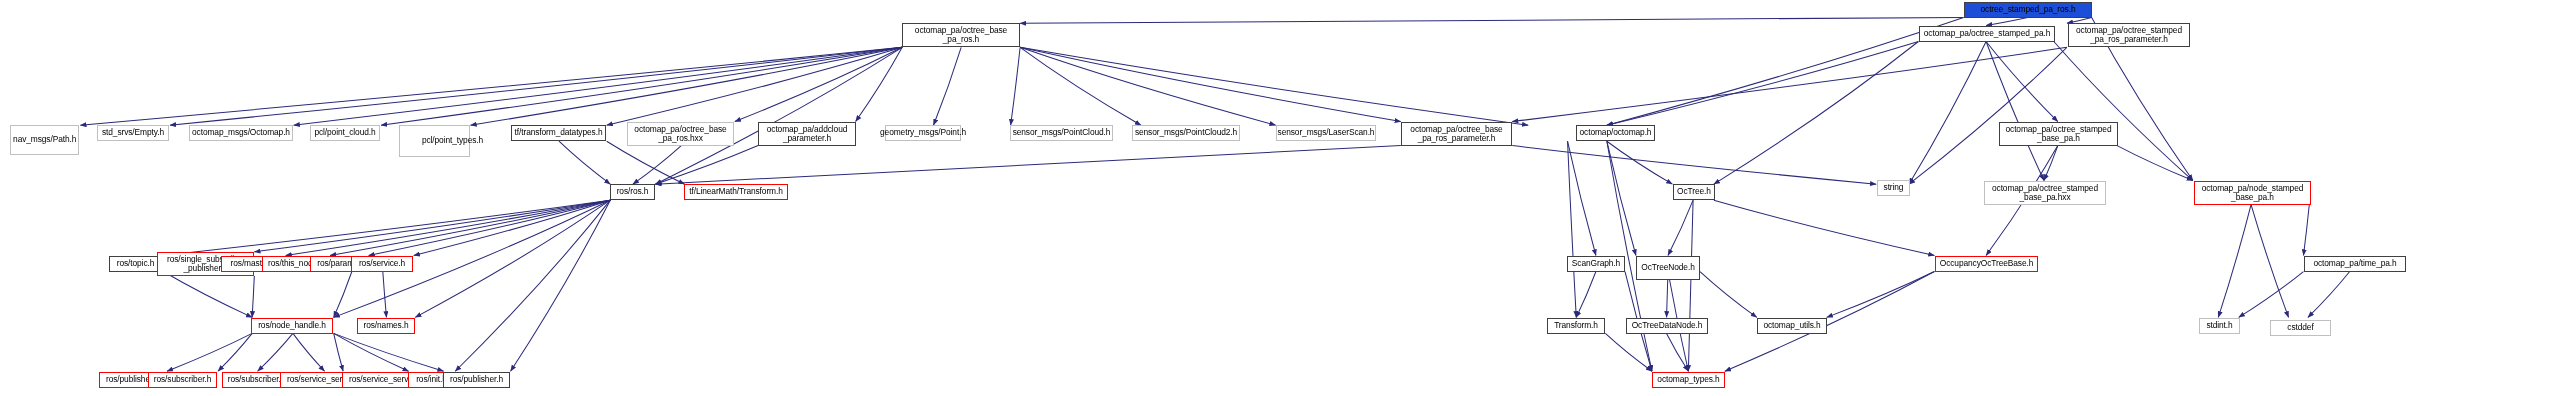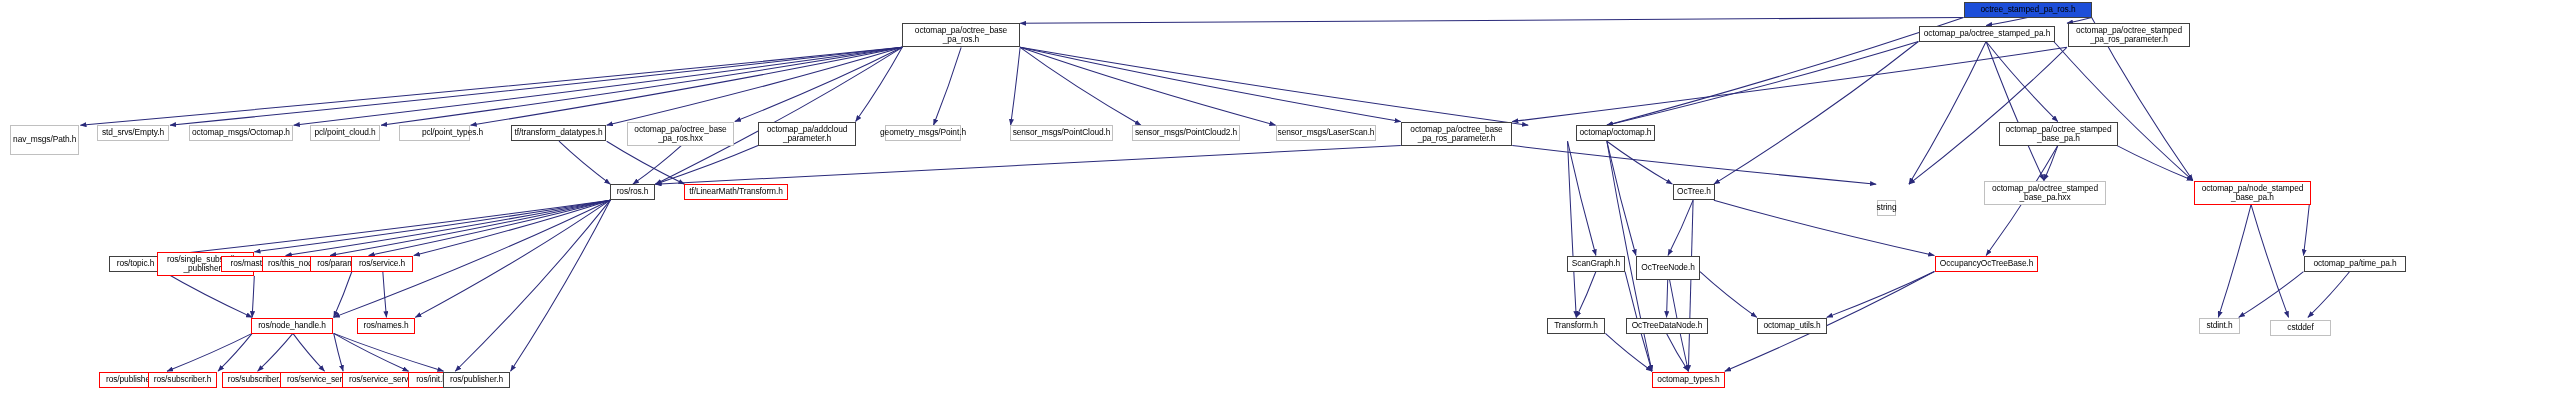--- a/index.html
+++ b/index.html
@@ -141,39 +141,39 @@
       <div class="node root" style="left: 1964px; top: 1.5px; width: 128px; height: 16px;">octree_stamped_pa_ros.h</div>
       <div class="node solid" style="left: 902px; top: 23px; width: 118px; height: 24px;">octomap_pa/octree_base
 _pa_ros.h</div>
       <div class="node solid" style="left: 1919px; top: 25.5px; width: 136px; height: 16px;">octomap_pa/octree_stamped_pa.h</div>
       <div class="node solid" style="left: 2068px; top: 23px; width: 122px; height: 24px;">octomap_pa/octree_stamped
 _pa_ros_parameter.h</div>
       <div class="node grey" style="left: 10.2px; top: 125px; width: 69px; height: 30px;">nav_msgs/Path.h</div>
       <div class="node grey" style="left: 97px; top: 125px; width: 72px; height: 16px;">std_srvs/Empty.h</div>
       <div class="node grey" style="left: 189px; top: 125px; width: 104px; height: 16px;">octomap_msgs/Octomap.h</div>
       <div class="node grey" style="left: 310px; top: 125px; width: 70px; height: 16px;">pcl/point_cloud.h</div>
-      <div class="node grey" style="left: 399px; top: 125px; width: 71px; height: 16px; padding-left: 36px;">pcl/point_types.h</div>
+      <div class="node grey" style="left: 399px; top: 125px; width: 71px; height: 32px; padding-left: 36px;">pcl/point_types.h</div>
       <div class="node solid" style="left: 511px; top: 125px; width: 95px; height: 16px;">tf/transform_datatypes.h</div>
       <div class="node grey" style="left: 627px; top: 122px; width: 107px; height: 24px;">octomap_pa/octree_base
 _pa_ros.hxx</div>
       <div class="node solid" style="left: 758px; top: 122px; width: 98px; height: 24px;">octomap_pa/addcloud
 _parameter.h</div>
       <div class="node grey" style="left: 885px; top: 125px; width: 76px; height: 16px;">geometry_msgs/Point.h</div>
       <div class="node grey" style="left: 1010px; top: 125px; width: 103px; height: 16px;">sensor_msgs/PointCloud.h</div>
       <div class="node grey" style="left: 1132px; top: 125px; width: 108px; height: 16px;">sensor_msgs/PointCloud2.h</div>
       <div class="node grey" style="left: 1276px; top: 125px; width: 100px; height: 16px;">sensor_msgs/LaserScan.h</div>
       <div class="node solid" style="left: 1401px; top: 122px; width: 111px; height: 24px;">octomap_pa/octree_base
 _pa_ros_parameter.h</div>
       <div class="node solid" style="left: 1576px; top: 125px; width: 79px; height: 16px;">octomap/octomap.h</div>
       <div class="node solid" style="left: 1999px; top: 122px; width: 119px; height: 24px;">octomap_pa/octree_stamped
 _base_pa.h</div>
       <div class="node solid" style="left: 610px; top: 184px; width: 45px; height: 16px;">ros/ros.h</div>
       <div class="node red" style="left: 684px; top: 184px; width: 104px; height: 16px;">tf/LinearMath/Transform.h</div>
       <div class="node solid" style="left: 1673px; top: 184px; width: 42px; height: 16px;">OcTree.h</div>
-      <div class="node grey" style="left: 1877px; top: 200px; width: 19px; height: 16px;">string</div>
+      <div class="node grey" style="left: 1877px; top: 180px; width: 33px; height: 16px;">string</div>
       <div class="node grey" style="left: 1984px; top: 181px; width: 122px; height: 24px;">octomap_pa/octree_stamped
 _base_pa.hxx</div>
       <div class="node red" style="left: 2194px; top: 181px; width: 117px; height: 24px;">octomap_pa/node_stamped
 _base_pa.h</div>
       <div class="node solid" style="left: 109px; top: 256px; width: 53px; height: 16px;">ros/topic.h</div>
       <div class="node red" style="left: 157px; top: 252px; width: 97px; height: 24px;">ros/single_subscriber
 _publisher.h</div>
       <div class="node red" style="left: 221px; top: 256px; width: 64px; height: 16px;">ros/master.h</div>
       <div class="node red" style="left: 262px; top: 256px; width: 68px; height: 16px;">ros/this_node.h</div>
       <div class="node red" style="left: 310px; top: 256px; width: 58px; height: 16px;">ros/param.h</div>

